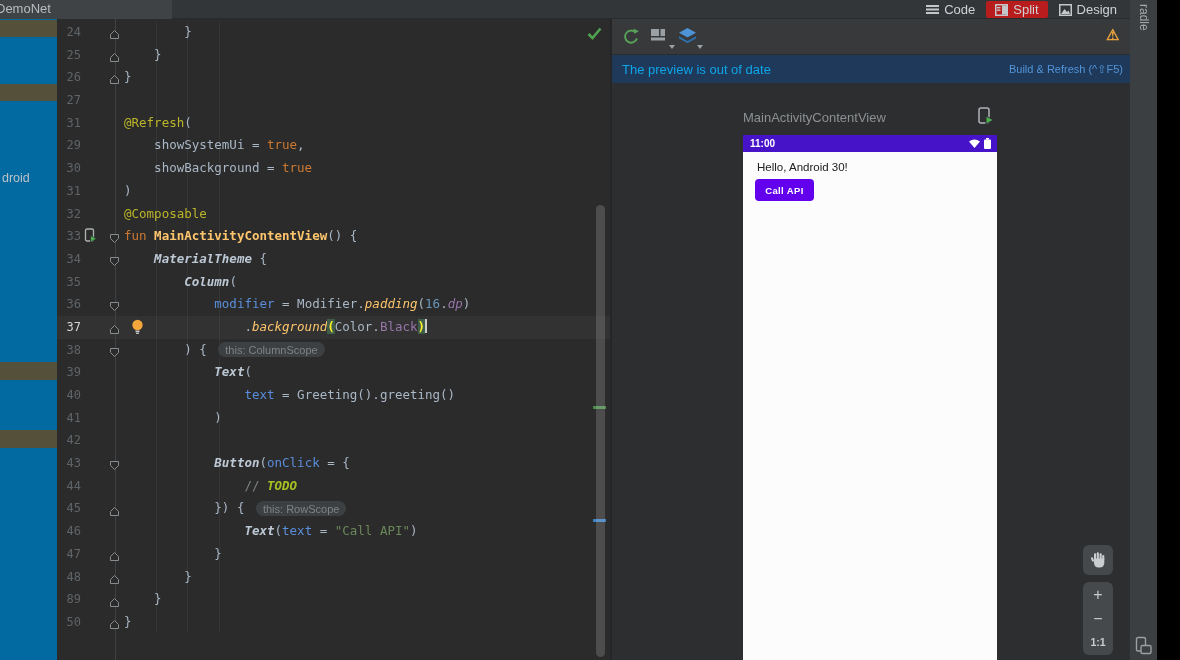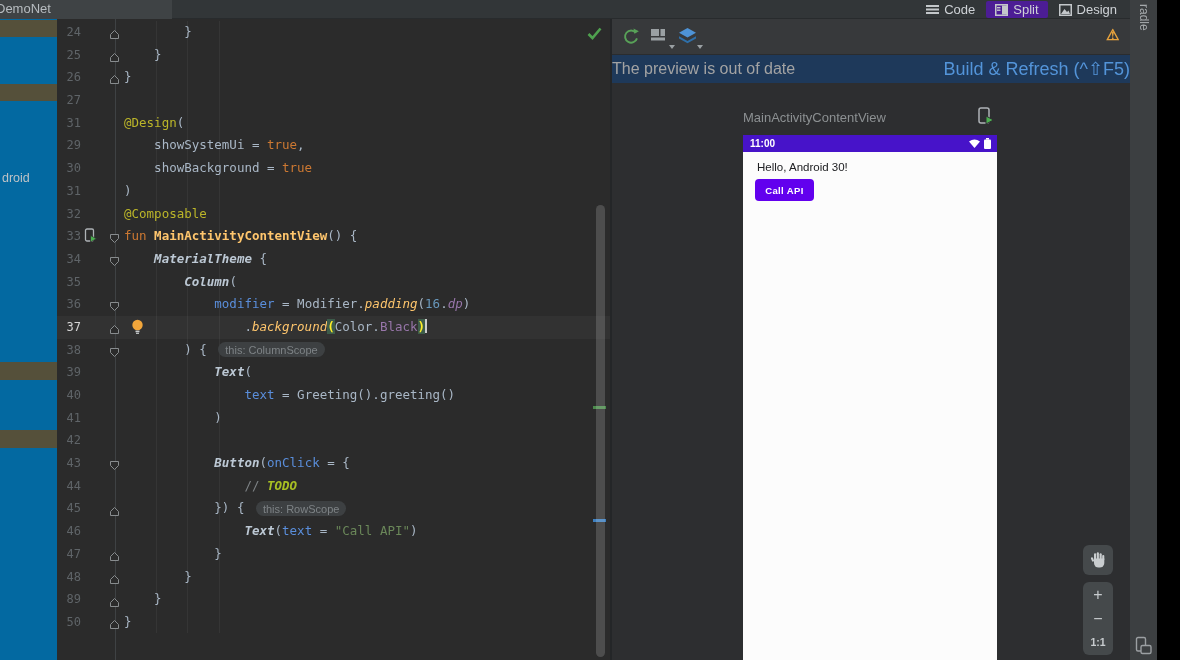--- a/index.html
+++ b/index.html
@@ -10,21 +10,21 @@
   
   #topbar { position:absolute; left:0; top:0; width:1130px; height:19px;
             background:#323638; border-bottom:1px solid #282b2d; }
   #project-tab { position:absolute; left:0; top:0; width:172px; height:19px;
                  background:#3f4345; color:#b7bcc0; font-size:13px; line-height:18px;
                  padding-left:0px; text-indent:-4px; overflow:hidden; white-space:nowrap; }
   #mode-switch { position:absolute; right:4px; top:0; height:19px; display:flex;
                  align-items:center; gap:2px; }
   .mode-tab { display:flex; align-items:center; gap:5px; padding:1px 9px; height:17px;
               color:#ced2d6; font-size:13px; border-radius:2px; cursor:default; }
-  .mode-tab.selected { background:#4c1d95; }
+  .mode-tab.selected { background:#b91c1c; }
   .mt-icon { display:inline-flex; align-items:center; }
 
   
   #project-strip { position:absolute; left:0; top:19px; width:57px; height:641px;
                    background:#0369a1; }
   .pp-hl { position:absolute; left:0; width:57px; background:#55503a; }
   #pp-text { position:absolute; left:2px; top:152px; color:#bdc2c6; font-size:12.5px; }
 
   
   #editor { position:absolute; left:57px; top:19px; width:553px; height:641px;
@@ -77,22 +77,22 @@
   #pv-toolbar { position:absolute; left:0; top:0; width:518px; height:36px;
                 background:#37393b; border-bottom:1px solid #2a2c2e; }
   .pv-tool { position:absolute; top:9px; width:22px; height:20px; }
   .caret-dn { position:absolute; right:-3px; bottom:-1px; width:0; height:0;
               border-left:3.5px solid transparent; border-right:3.5px solid transparent;
               border-top:4px solid #9aa0a3; }
   #pv-warning { position:absolute; left:494px; top:7px; color:#e8a33d; font-size:15px;
                 font-weight:bold; }
   #pv-banner { position:absolute; left:0; top:36px; width:518px; height:28px;
                background:#1e395a; display:flex; align-items:center; }
-  #banner-msg { color:#a3a3a3; font-size:16px; flex:1; }
-  #banner-action { color:#5394d9; font-size:18px; cursor:pointer; }
+  #banner-msg { color:#0ea5e9; font-size:13px; margin-left:10px; flex:1; }
+  #banner-action { color:#5394d9; font-size:11px; margin-right:7px; cursor:pointer; }
   #pv-title { position:absolute; left:131px; top:91px; color:#8c9092; font-size:13px; }
   #pv-run-icon { position:absolute; left:366px; top:88px; }
 
   #phone { position:absolute; left:131px; top:116px; width:254px; height:525px;
            background:#000; }
   #phone-status { position:absolute; left:0; top:0; width:254px; height:17px;
                   display:flex; align-items:center; }
   #phone-time { color:#fff; font-size:10px; font-weight:bold; margin-left:7px; flex:1; }
   #phone-statusicons { display:flex; align-items:center; gap:4px; margin-right:6px; }
   #phone-body { position:absolute; left:0; top:17px; width:254px; height:596px;
@@ -254,21 +254,21 @@
           </svg></div>
         <div class="gut-abs" style="top: 595.2px;"><svg width="11" height="11">
             <path d="M1.5 9.5 H9.5 V5.5 L5.5 1.5 L1.5 5.5 Z" fill="#2b2b2b" stroke="#888c8e"></path>
           </svg></div>
       </div>
     <div id="code-col">
         <div class="code-line"><span class="tk-pl">        }</span></div>
         <div class="code-line"><span class="tk-pl">    }</span></div>
         <div class="code-line"><span class="tk-pl">}</span></div>
         <div class="code-line"></div>
-        <div class="code-line"><span class="tk-ann">@Design</span><span class="tk-pl">(</span></div>
+        <div class="code-line"><span class="tk-ann">@Refresh</span><span class="tk-pl">(</span></div>
         <div class="code-line"><span class="tk-pl">    showSystemUi = </span><span class="tk-kw">true</span><span class="tk-pl">,</span></div>
         <div class="code-line"><span class="tk-pl">    showBackground = </span><span class="tk-kw">true</span></div>
         <div class="code-line"><span class="tk-pl">)</span></div>
         <div class="code-line"><span class="tk-ann">@Composable</span></div>
         <div class="code-line"><span class="tk-kw">fun </span><span class="tk-fn">MainActivityContentView</span><span class="tk-pl">() {</span></div>
         <div class="code-line"><span class="tk-pl">    </span><span class="tk-comp">MaterialTheme</span><span class="tk-pl"> {</span></div>
         <div class="code-line"><span class="tk-pl">        </span><span class="tk-comp">Column</span><span class="tk-pl">(</span></div>
         <div class="code-line"><span class="tk-pl">            </span><span class="tk-named">modifier</span><span class="tk-pl"> = Modifier.</span><span class="tk-ext">padding</span><span class="tk-pl">(</span><span class="tk-num">16</span><span class="tk-pl">.</span><span class="tk-dp">dp</span><span class="tk-pl">)</span></div>
         <div class="code-line"><span class="tk-pl">                .</span><span class="tk-ext">background</span><span class="tk-match">(</span><span class="tk-pl">Color.</span><span class="tk-prop">Black</span><span class="tk-match">)</span><span class="caret"></span></div>
         <div class="code-line"><span class="tk-pl">        ) { </span><span class="tk-inlay">this: ColumnScope</span></div>

